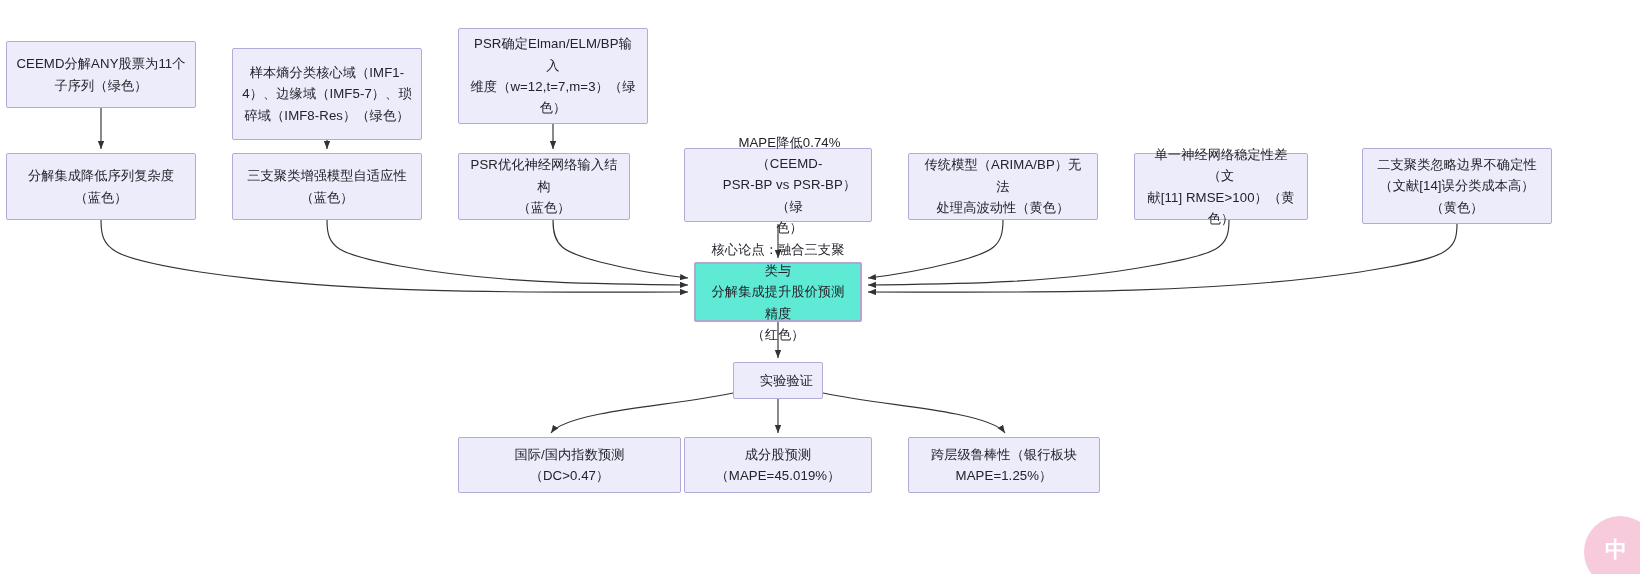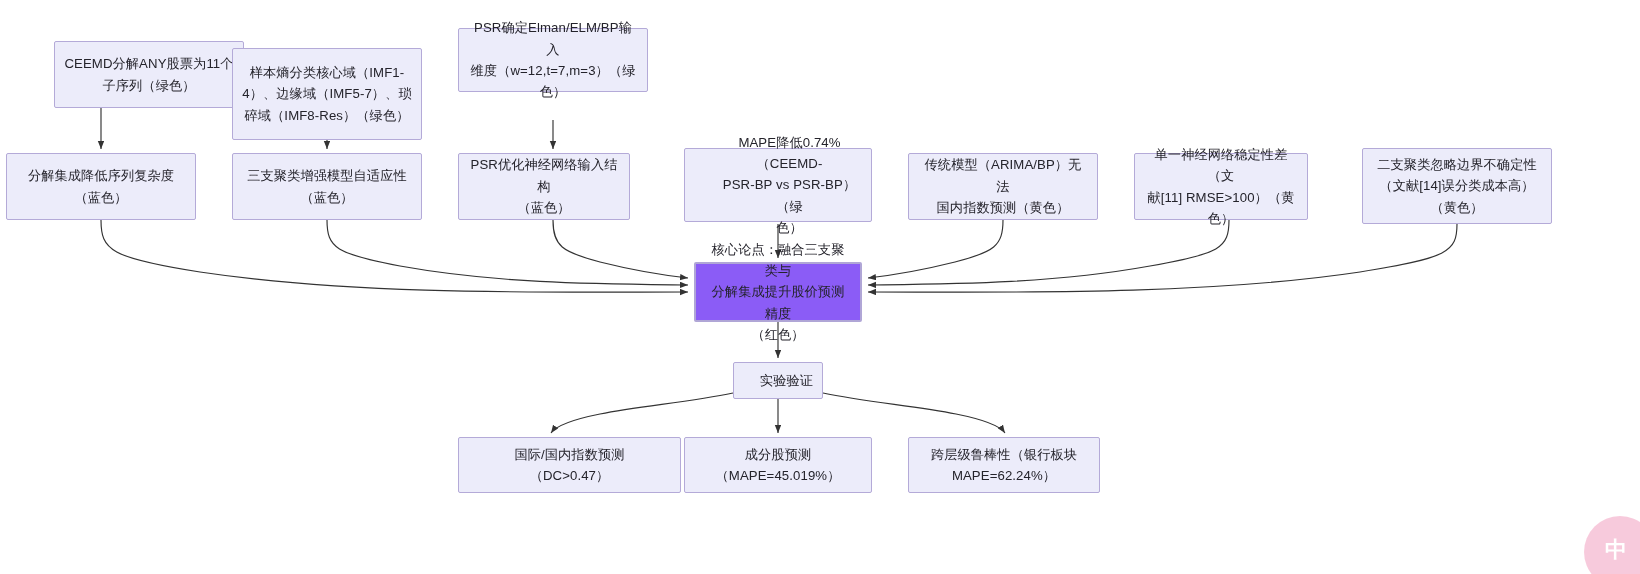--- a/index.html
+++ b/index.html
@@ -37,21 +37,21 @@
     text-align: center;
     color: #24232b;
     font-size: 13.2px;
     line-height: 1.62;
     padding: 4px 9px;
     letter-spacing: 0.1px;
   }
   .node.core {
     border-width: 2px;
     border-color: #b0a6d6;
-    background: #8b5cf6;
+    background: #5eead4;
   }
   .node .label {
     display: block;
     width: 100%;
     white-space: pre-line;
   }
   .watermark {
     position: absolute;
     right: -16px;
     bottom: -14px;
@@ -103,30 +103,30 @@
       <path d="M1457,224 C1457,252 1448,258 1360,272 C1200,296 996,292 868,292"></path>
 
       <path d="M778,322 L778,358"></path>
 
       <path d="M733,393 C690,402 640,406 600,414 C570,420 556,426 551,433"></path>
       <path d="M778,399 L778,433"></path>
       <path d="M823,393 C866,402 916,406 956,414 C986,420 1000,426 1005,433"></path>
     </g>
   </svg>
 
-  <div class="node" style="left: 6px; top: 41px; width: 190px; height: 67px; margin-left: 48px;">
+  <div class="node" style="left: 6px; top: 41px; width: 190px; height: 67px;">
     <span class="label">CEEMD分解ANY股票为11个
 子序列（绿色）</span>
   </div>
   <div class="node" style="left: 232px; top: 28px; width: 190px; height: 92px; margin-top: 20px;">
     <span class="label">样本熵分类核心域（IMF1-
 4）、边缘域（IMF5-7）、琐
 碎域（IMF8-Res）（绿色）</span>
   </div>
-  <div class="node" style="left: 458px; top: 28px; width: 190px; height: 64px;">
+  <div class="node" style="left: 458px; top: 28px; width: 190px; height: 96px;">
     <span class="label">PSR确定Elman/ELM/BP输入
 维度（w=12,t=7,m=3）（绿
 色）</span>
   </div>
 
   <div class="node" style="left: 6px; top: 153px; width: 190px; height: 67px;">
     <span class="label">分解集成降低序列复杂度
 （蓝色）</span>
   </div>
   <div class="node" style="left: 232px; top: 153px; width: 190px; height: 67px; text-align: center;">
@@ -137,21 +137,21 @@
     <span class="label">PSR优化神经网络输入结构
 （蓝色）</span>
   </div>
   <div class="node" style="left: 684px; top: 148px; width: 188px; height: 74px; padding-left: 32px;">
     <span class="label">MAPE降低0.74%（CEEMD-
 PSR-BP vs PSR-BP）（绿
 色）</span>
   </div>
   <div class="node" style="left: 908px; top: 153px; width: 190px; height: 67px;">
     <span class="label">传统模型（ARIMA/BP）无法
-国内指数预测（黄色）</span>
+处理高波动性（黄色）</span>
   </div>
   <div class="node" style="left: 1134px; top: 153px; width: 174px; height: 67px;">
     <span class="label">单一神经网络稳定性差（文
 献[11] RMSE&gt;100）（黄色）</span>
   </div>
   <div class="node" style="left: 1362px; top: 148px; width: 190px; height: 76px;">
     <span class="label">二支聚类忽略边界不确定性
 （文献[14]误分类成本高）
 （黄色）</span>
   </div>
@@ -169,20 +169,20 @@
   <div class="node" style="left: 458px; top: 437px; width: 223px; height: 56px;">
     <span class="label">国际/国内指数预测
 （DC&gt;0.47）</span>
   </div>
   <div class="node" style="left: 684px; top: 437px; width: 188px; height: 56px;">
     <span class="label">成分股预测
 （MAPE=45.019%）</span>
   </div>
   <div class="node" style="left: 908px; top: 437px; width: 192px; height: 56px;">
     <span class="label">跨层级鲁棒性（银行板块
-MAPE=62.24%）</span>
+MAPE=1.25%）</span>
   </div>
 
   <div class="watermark">
     <span class="wm-text">中</span>
   </div>
 
 </div>
 
 </body></html>

